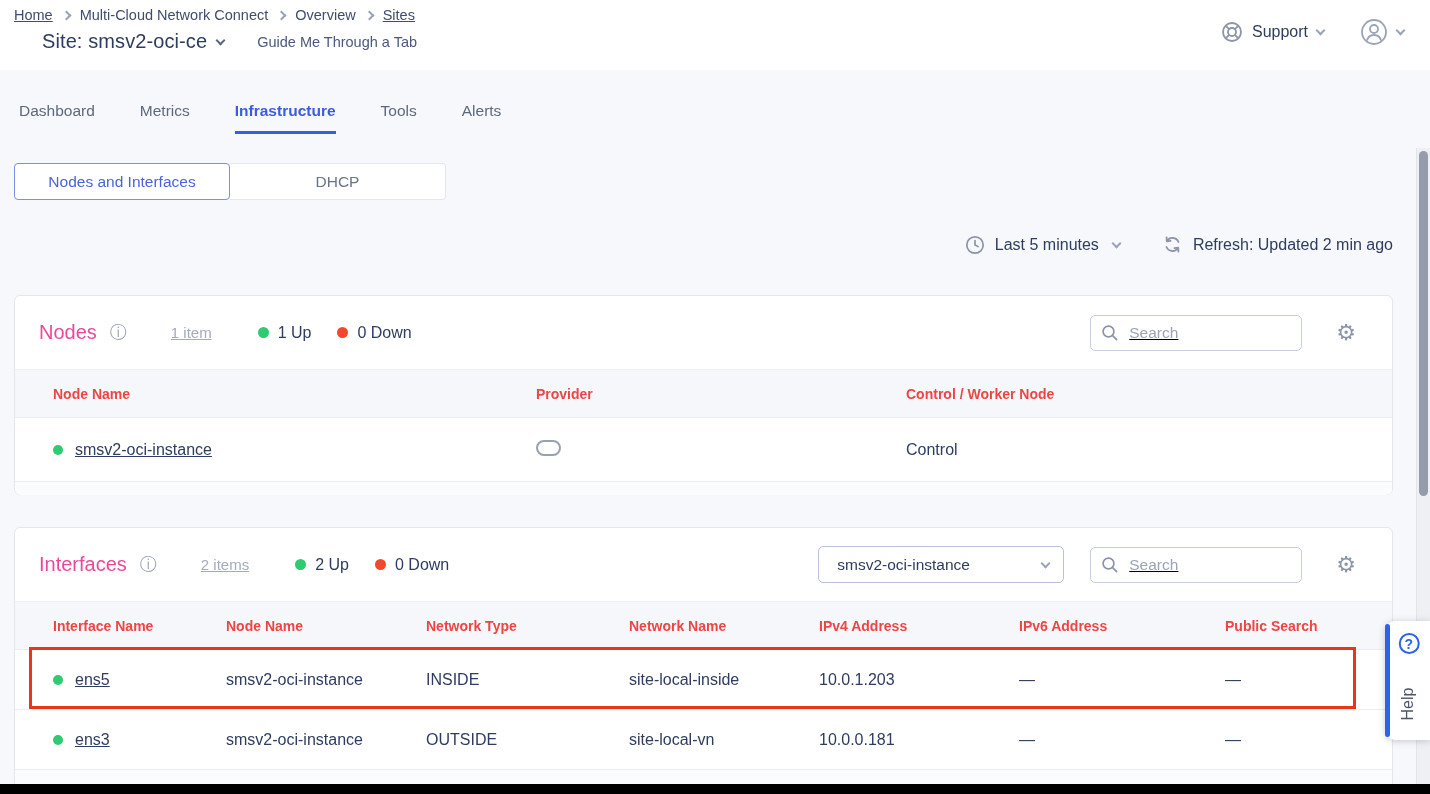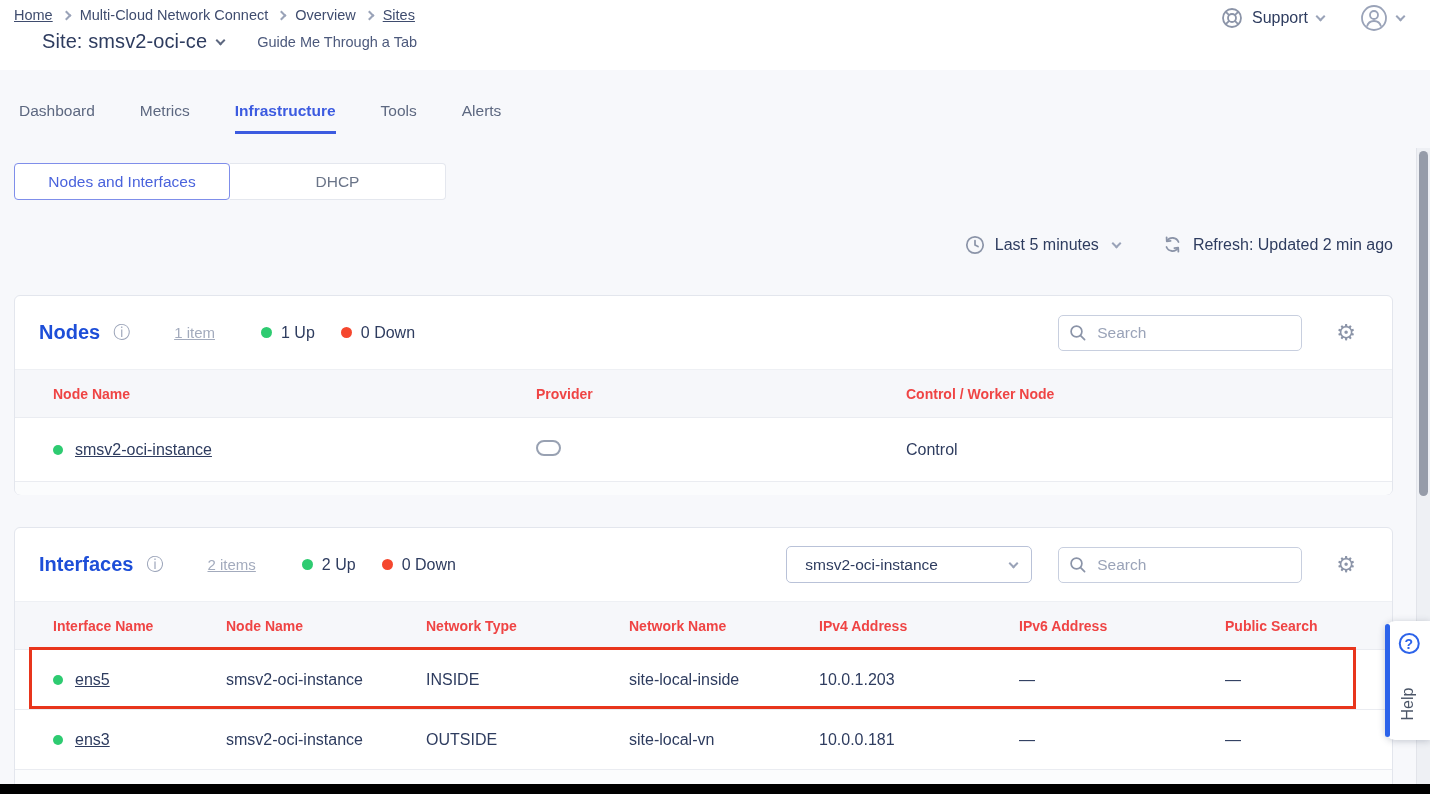--- a/index.html
+++ b/index.html
@@ -13,21 +13,21 @@
                 font-size:14.5px; color:#3f4c6e; }
   .crumb-link { text-decoration:underline; cursor:pointer; }
   .chv { display:inline-block; width:7px; height:7px; border-right:2px solid #9aa3b8; border-bottom:2px solid #9aa3b8; }
   .chv-right { transform:rotate(-45deg); margin-top:1px; }
   .chv-down  { transform:rotate(45deg); margin-top:-3px; }
   .chv-navy  { border-color:#5d6880; }
   .title-row { position:absolute; top:30px; left:13px; display:flex; align-items:center;margin-left:29px; }
   .site-title { font-size:20px; color:#2e3c5f; letter-spacing:0.1px; }
   .title-chv { margin-left:10px; }
   .guide-me { margin-left:33px; font-size:14.5px; color:#4c597c; }
-  .header-right { position:absolute; top:4px; right:26px; display:flex; align-items:center; gap:14px; }
+  .header-right { position:absolute; top:18px; right:26px; display:flex; align-items:center; gap:14px; }
   .support-group { display:flex; align-items:center; gap:9px; cursor:pointer; margin-right:22px; }
   .support-label { font-size:16px; color:#2e3c5f; }
   .icon-svg { display:block; }
 
   
   .tabs { position:absolute; top:102px; left:19px; display:flex; gap:45px; font-size:15.5px; color:#5d6880; }
   .tab { padding-bottom:11px; cursor:pointer; }
   .tab.active { color:#3c5be0; font-weight:bold; border-bottom:3px solid #3c5be0; }
 
   
@@ -40,31 +40,31 @@
   
   .toolbar { position:absolute; top:234px; right:37px; display:flex; align-items:center; gap:42px;
              font-size:16px; color:#2e3c5f; }
   .toolbar-group { display:flex; align-items:center; gap:10px; cursor:pointer; }
 
   
   .card { position:absolute; left:14px; width:1379px; background:#fff; border:1px solid #e3e6ed; border-radius:6px; }
   .card-nodes { top:295px; height:200px; }
   .card-interfaces { top:527px; height:262px; }
   .card-header { height:73px; display:flex; align-items:center; padding:0 36px 0 24px; }
-  .card-title { font-size:20px; color:#1d4ed8; font-weight:700; }
+  .card-title { font-size:20px; color:#ec4899; font-weight:400; }
   .info-glyph { margin-left:13px; font-size:17px; color:#9aa3b8; font-style:normal; }
   .item-count { margin-left:44px; font-size:15px; color:#a3abbd;text-decoration:underline; }
   .status-group { margin-left:46px; display:flex; align-items:center; gap:26px; }
   .status { display:flex; align-items:center; gap:9px; font-size:16px; color:#2e3c5f; }
   .dot { width:11px; height:11px; border-radius:50%; display:inline-block; }
   .dot-up { background:#2ecb71; }
   .dot-down { background:#f5472e; }
   .spacer { flex:1; }
-  .search-box { display:flex; align-items:center; width:244px; height:36px; border:1px solid #c8cfdf;
-                border-radius:5px; padding:0 10px; background:#fff; gap:8px; }
+  .search-box { display:flex; align-items:center; width:212px; height:36px; border:1px solid #c8cfdf;
+                border-radius:5px; padding:0 10px; background:#fff; gap:8px;text-decoration:underline; }
   .search-box input { border:none; outline:none; font-size:15.5px; color:#2e3c5f; width:160px;
                       font-family:"Liberation Sans",sans-serif; background:transparent; }
   .search-box input::placeholder { color:#9aa3b8; }
   .gear-glyph { margin-left:34px; font-size:22px; color:#8b94a8; cursor:pointer; line-height:1; }
   .node-select { display:flex; align-items:center; justify-content:space-between; width:246px; height:37px;
                  border:1px solid #b9c2d8; border-radius:5px; padding:0 14px 0 18px; margin-right:26px;
                  font-size:15.5px; color:#2e3c5f; cursor:pointer; background:#fff; }
 
   
   .thead { height:48px; background:#f6f7fa; display:grid; align-items:center; font-size:14px; font-weight:bold;

